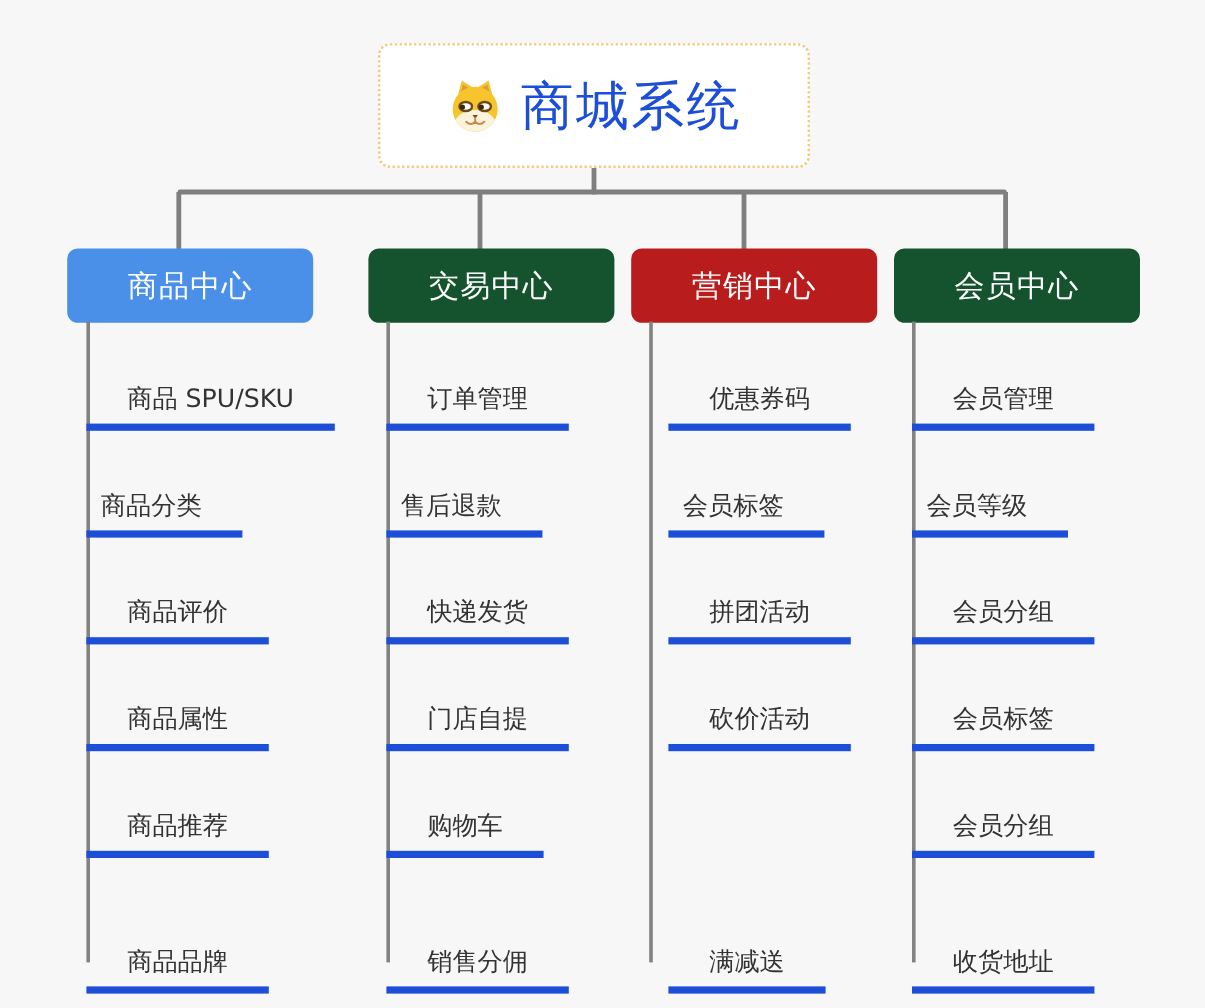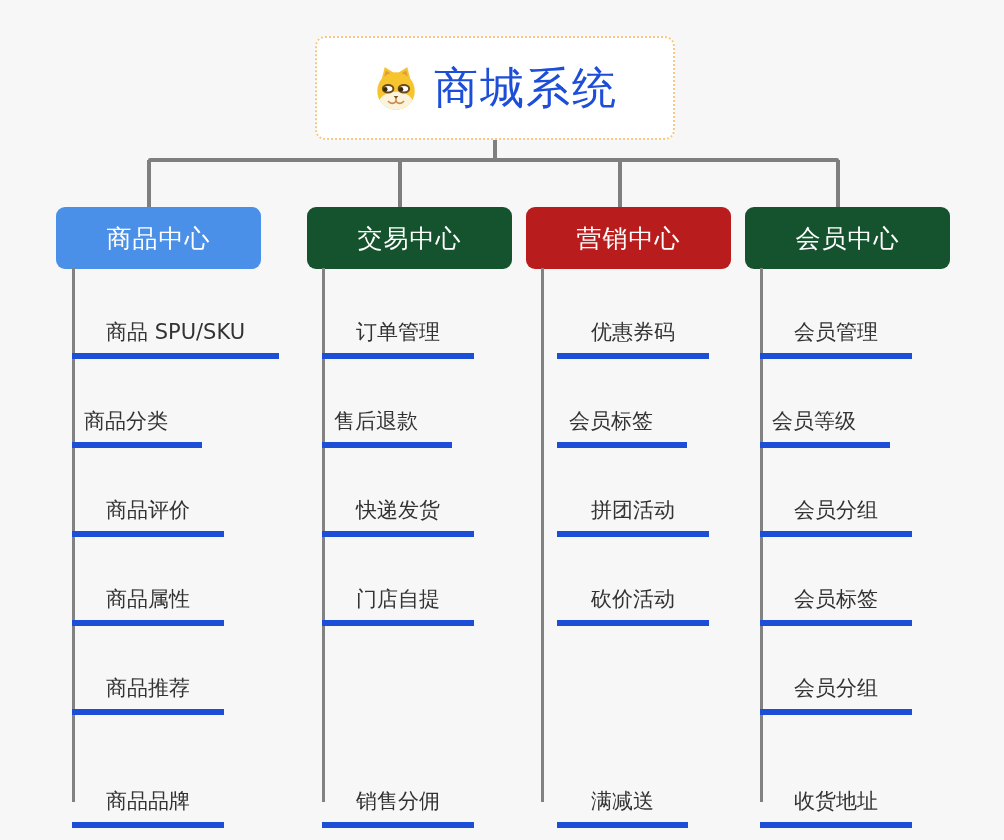--- a/index.html
+++ b/index.html
@@ -102,20 +102,21 @@
   <div class="item col0 row1">商品分类</div>
   <div class="item col0 row2">商品评价</div>
   <div class="item col0 row3">商品属性</div>
   <div class="item col0 row4">商品推荐</div>
   <div class="item col0 row5">商品品牌</div>
 
   <div class="item col1 row0">订单管理</div>
   <div class="item col1 row1">售后退款</div>
   <div class="item col1 row2">快递发货</div>
   <div class="item col1 row3">门店自提</div>
+  <div class="item col1 row4">购物车</div>
   <div class="item col1 row5">销售分佣</div>
 
   <div class="item col2 row0">优惠券码</div>
   <div class="item col2 row1">会员标签</div>
   <div class="item col2 row2">拼团活动</div>
   <div class="item col2 row3">砍价活动</div>
   <div class="item col2 row5">满减送</div>
 
   <div class="item col3 row1">会员等级</div>
   <div class="item col3 row0">会员管理</div>

